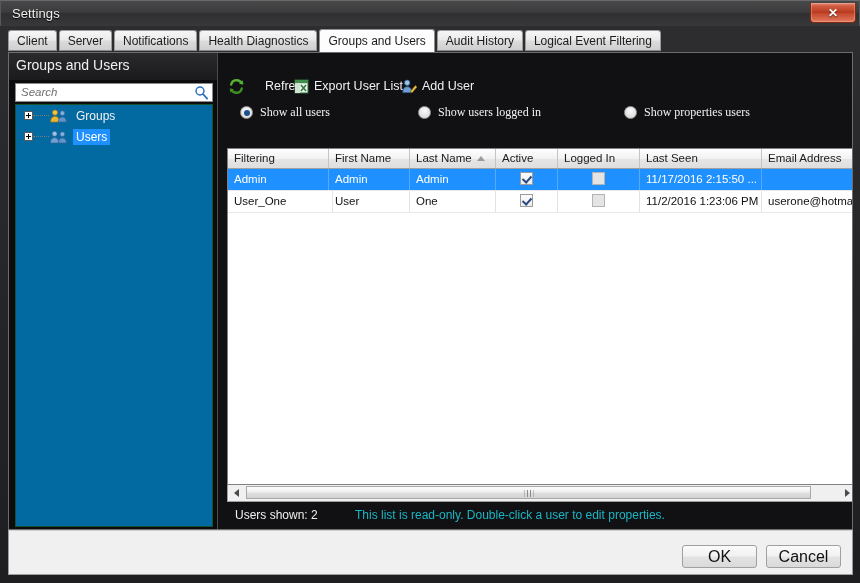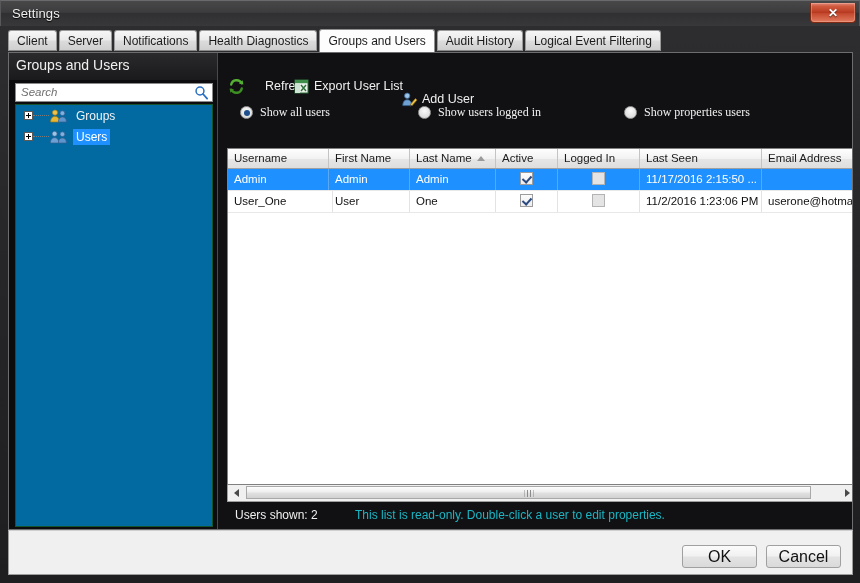--- a/index.html
+++ b/index.html
@@ -498,21 +498,21 @@
         <div class="tb-item" style="left:75px;">
           <svg class="tb-icon" viewBox="0 0 17 17">
             <rect x="2" y="2" width="13" height="13" fill="#e9f3ea" stroke="#2f6f3a" stroke-width="1"></rect>
             <rect x="2" y="2" width="13" height="3.2" fill="#3f8f4a"></rect>
             <rect x="2" y="5.2" width="5" height="9.8" fill="#cfe4d2"></rect>
             <path d="M8 7 L13 13 M13 7 L8 13" stroke="#2f6f3a" stroke-width="1.4"></path>
           </svg>
           <span>Export User List</span>
         </div>
 
-        <div class="tb-item" style="left:183px;margin-top:13px;">
+        <div class="tb-item" style="left:183px;">
           <svg class="tb-icon" viewBox="0 0 17 17">
             <circle cx="6.2" cy="4.8" r="2.7" fill="#9cc4e8" stroke="#35628f" stroke-width="0.8"></circle>
             <path d="M1.8 14.6 C1.8 10.4 3.9 8.8 6.2 8.8 C8.5 8.8 10.6 10.4 10.6 14.6 Z" fill="#6fa0d4" stroke="#35628f" stroke-width="0.8"></path>
             <path d="M9.4 13.4 L14.4 7.6 L16 9 L11 14.8 Z" fill="#f2c94c" stroke="#8a6b15" stroke-width="0.7"></path>
             <path d="M9.4 13.4 L9 15.4 L11 14.8 Z" fill="#4a4a4a"></path>
           </svg>
           <span>Add User</span>
         </div>
       </div>
 
@@ -527,21 +527,21 @@
         </label>
         <label class="radio-item" style="left:406px;">
           <span class="radio-circle"></span>
           <span>Show properties users</span>
         </label>
       </div>
 
       <div class="grid">
 
         <div class="grid-header">
-          <div class="hcell" style="left:0px;   width:101px;">Username</div>
+          <div class="hcell" style="left:0px;   width:101px;">Filtering</div>
           <div class="hcell" style="left:101px; width:81px;">First Name</div>
           <div class="hcell" style="left:182px; width:86px;">
             <span>Last Name</span>
             <span class="sort-arrow"></span>
           </div>
           <div class="hcell" style="left:268px; width:62px;">Active</div>
           <div class="hcell" style="left:330px; width:82px;">Logged In</div>
           <div class="hcell" style="left:412px; width:122px;">Last Seen</div>
           <div class="hcell" style="left:534px; width:95px; border-right:none;">Email Address</div>
         </div>

